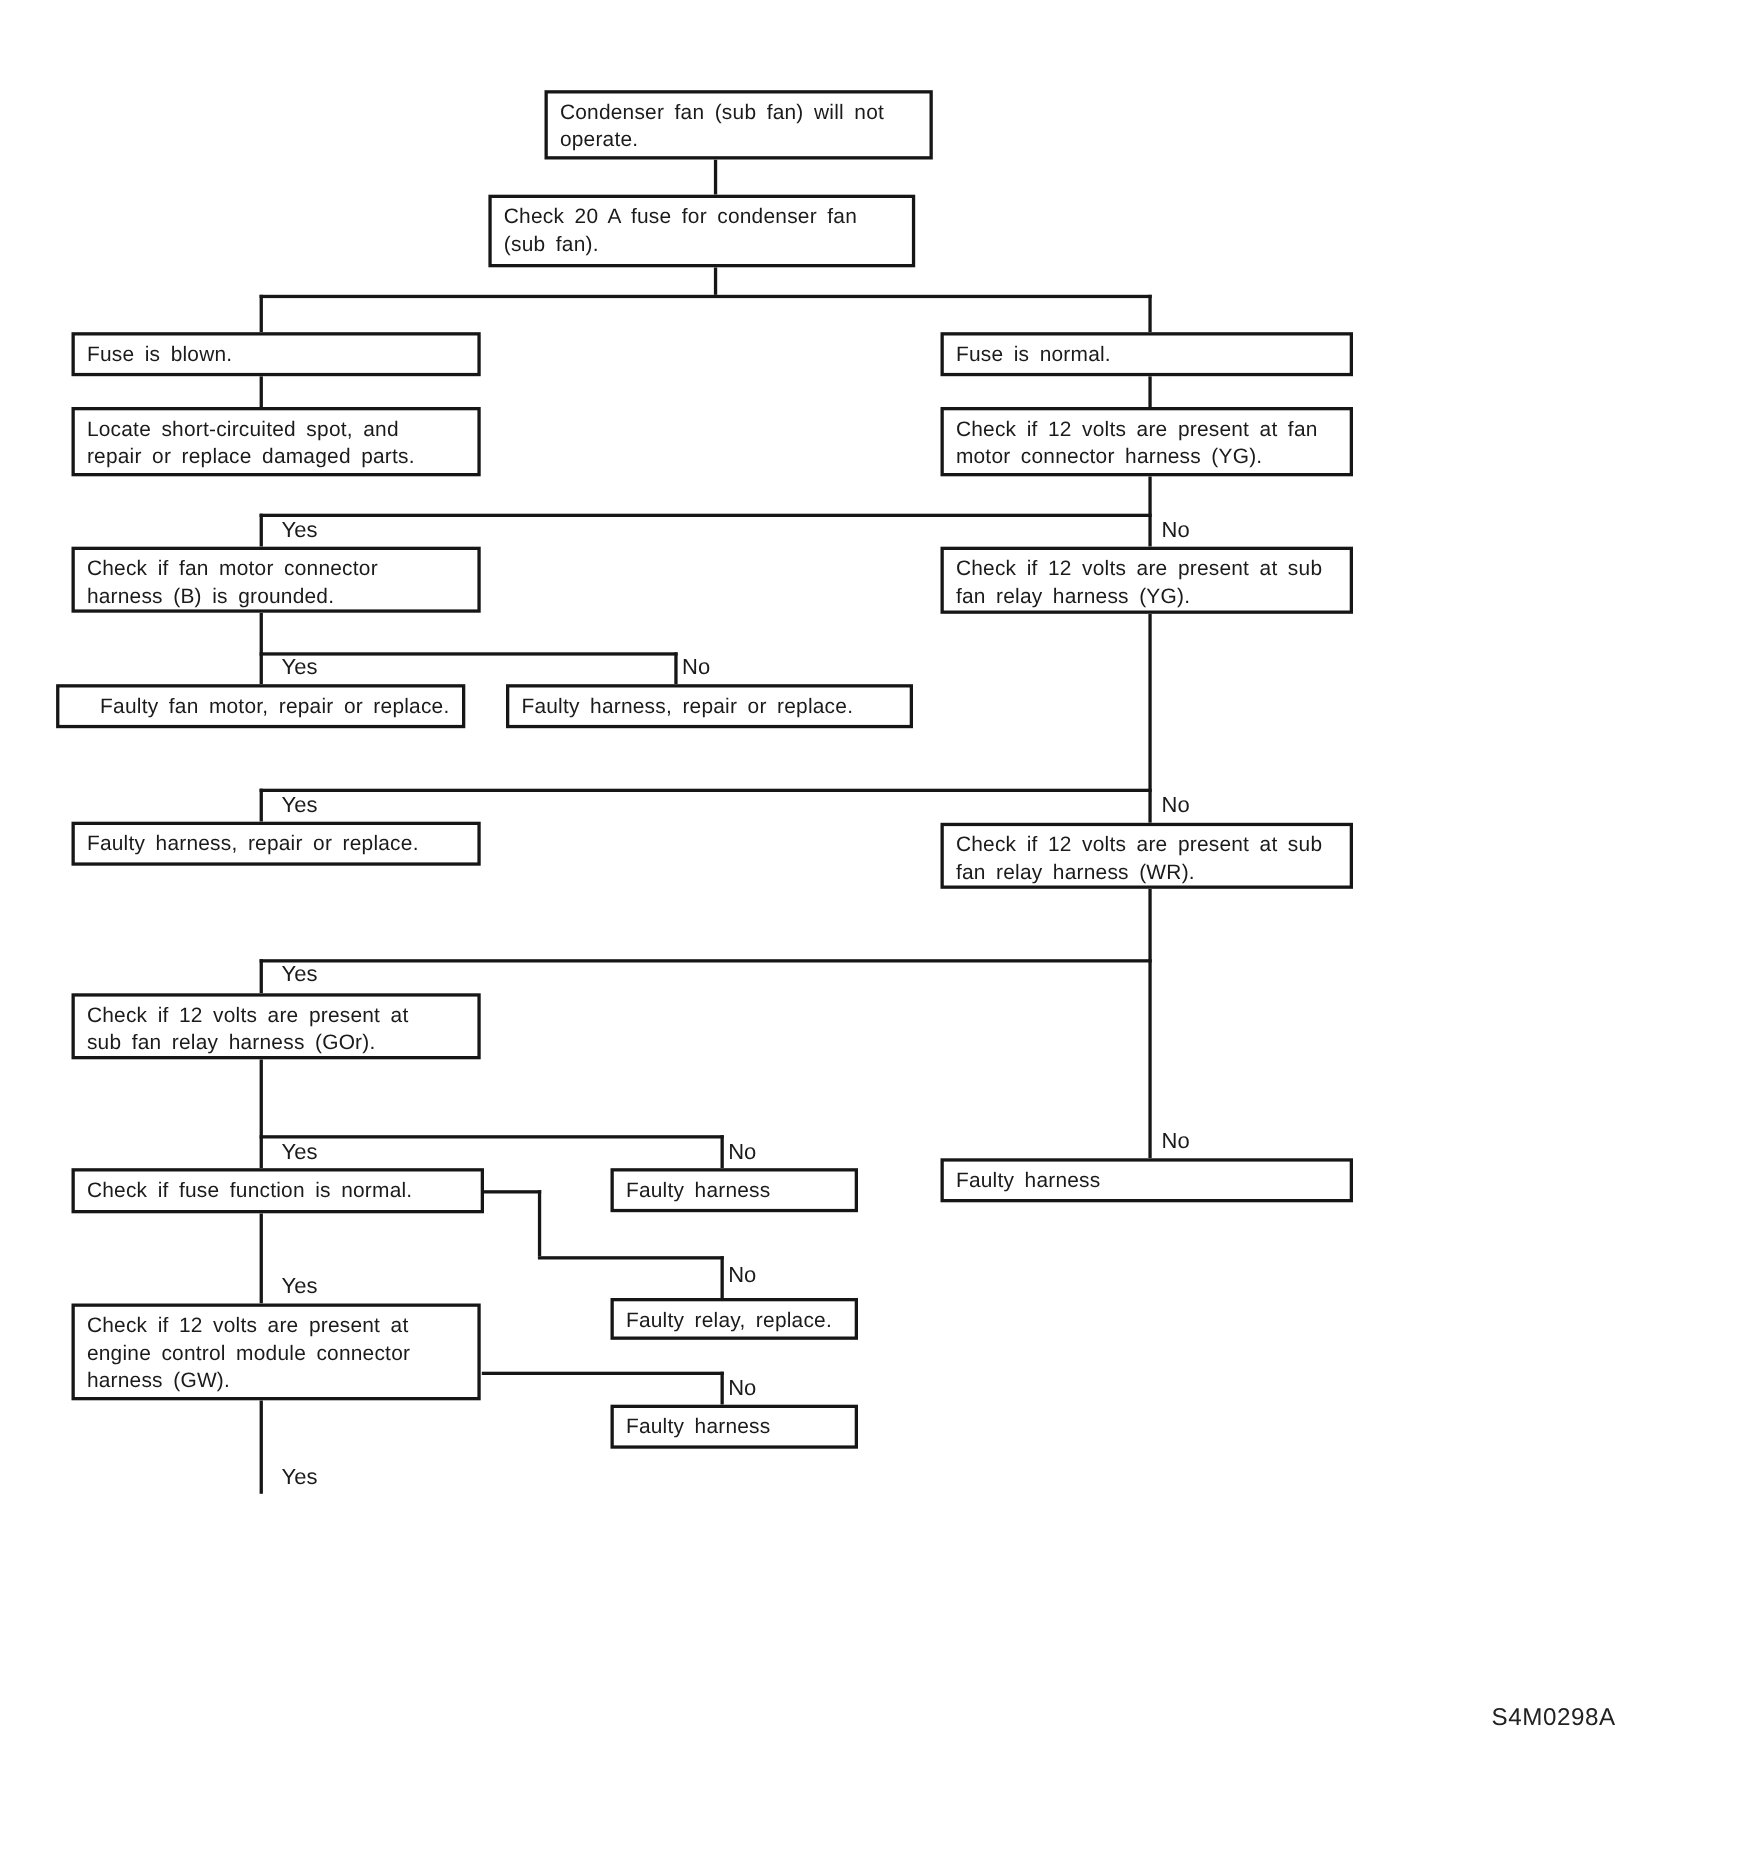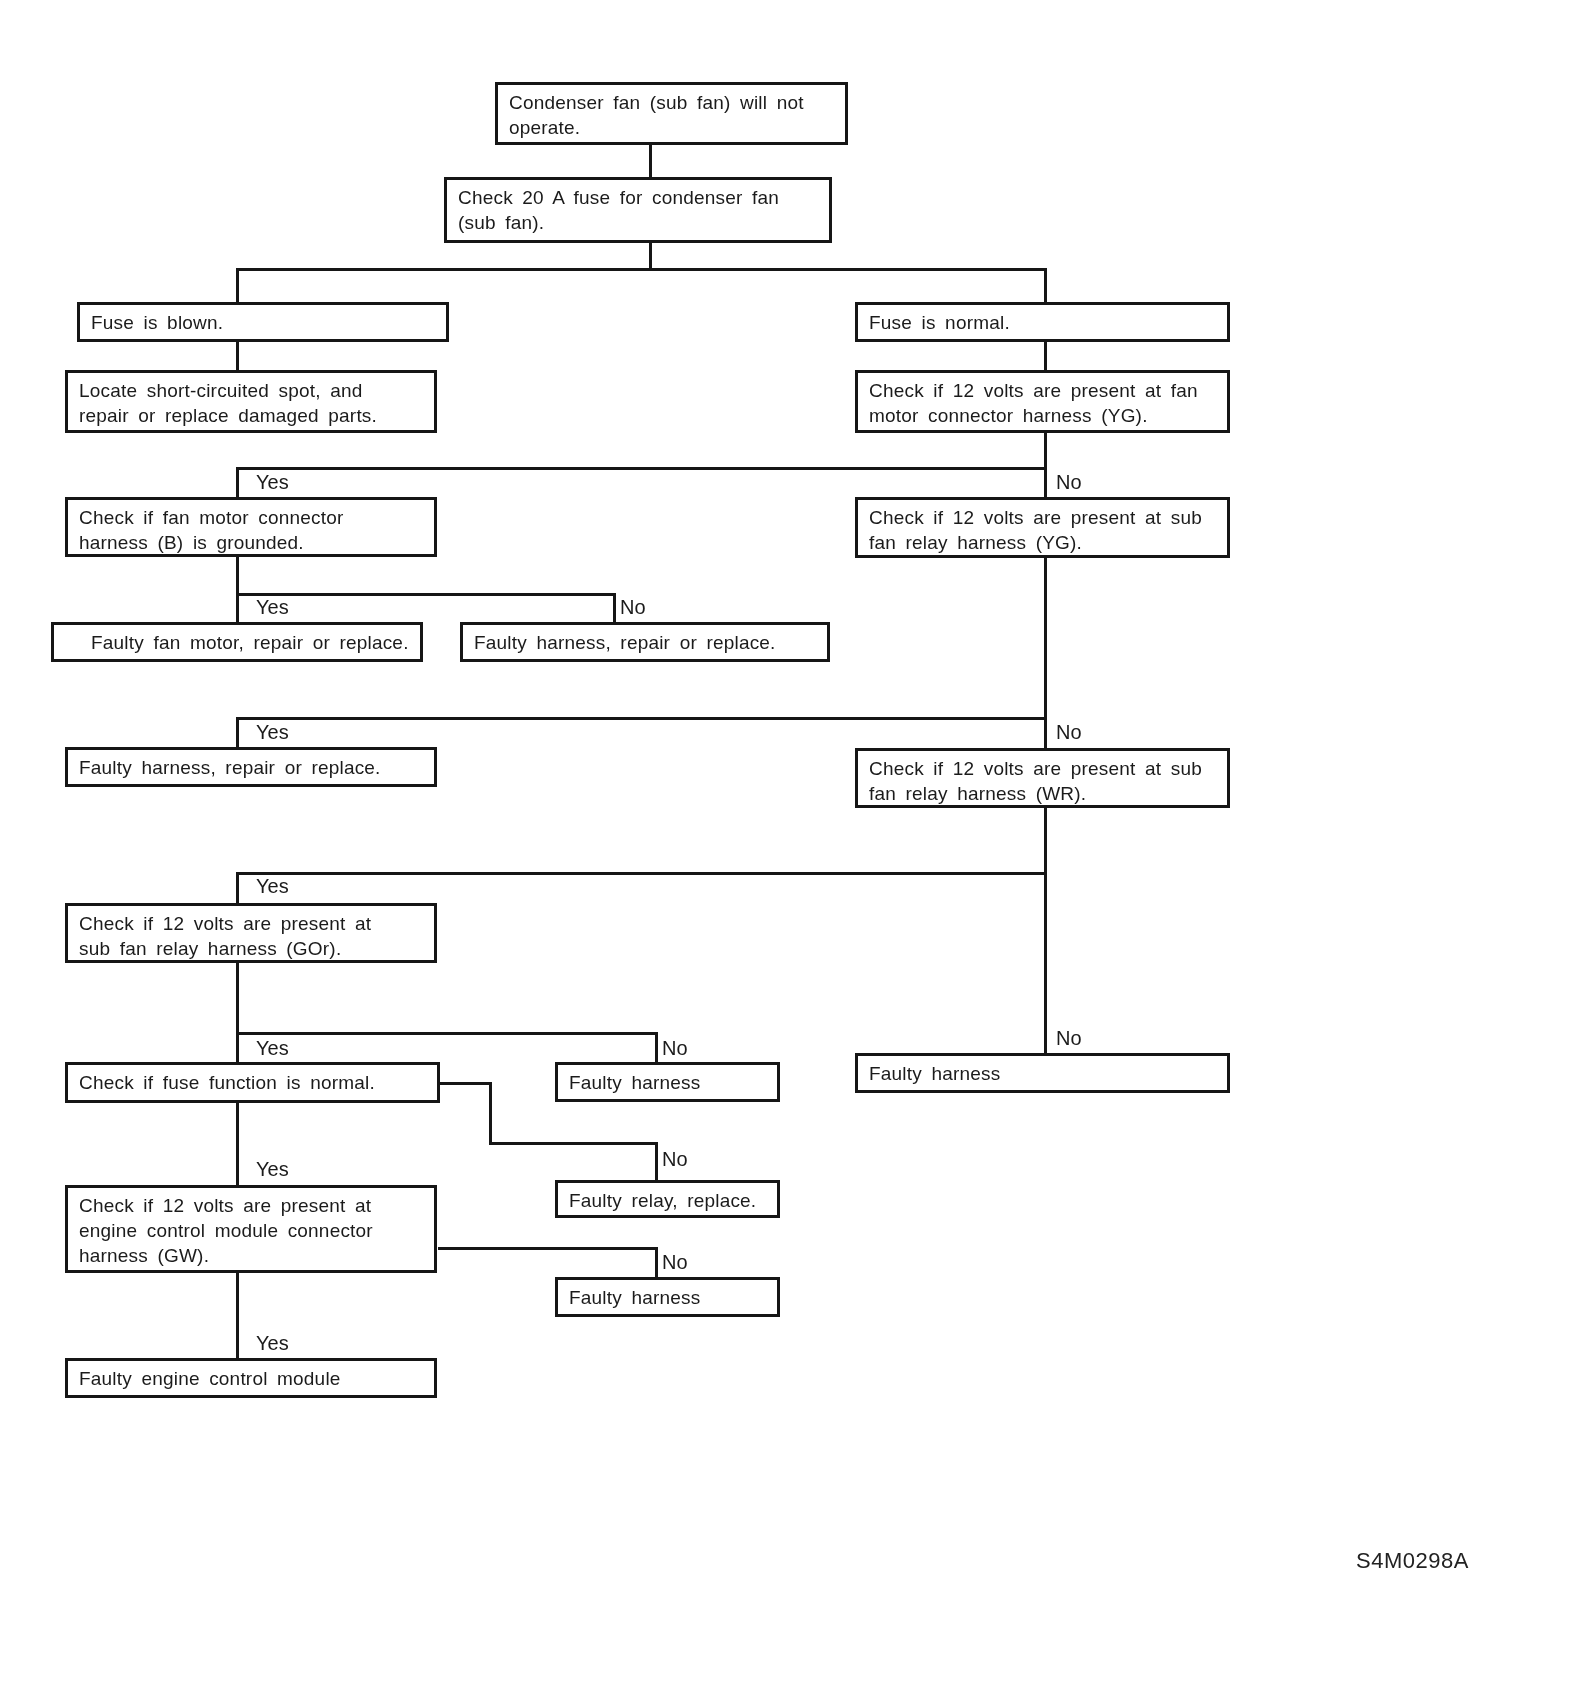--- a/index.html
+++ b/index.html
@@ -78,21 +78,21 @@
 
   <div class="hline" style="left:438px;top:1247px;width:220px;"></div>
   <div class="vline" style="left:655px;top:1247px;height:30px;"></div>
   <div class="vline" style="left:236px;top:1273px;height:85px;"></div>
 
   <div class="node" style="left:495px;top:82px;width:353px;height:63px;">Condenser fan (sub fan) will not
 operate.</div>
   <div class="node" style="left:444px;top:177px;width:388px;height:66px;">Check 20 A fuse for condenser fan
 (sub fan).</div>
 
-  <div class="node" style="left:65px;top:302px;width:372px;height:40px;margin-left:12px;">Fuse is blown.</div>
+  <div class="node" style="left:65px;top:302px;width:372px;height:40px;">Fuse is blown.</div>
   <div class="node" style="left:855px;top:302px;width:375px;height:40px;">Fuse is normal.</div>
 
   <div class="node" style="left:65px;top:370px;width:372px;height:63px;">Locate short-circuited spot, and
 repair or replace damaged parts.</div>
   <div class="node" style="left:855px;top:370px;width:375px;height:63px;">Check if 12 volts are present at fan
 motor connector harness (YG).</div>
 
   <div class="node" style="left:65px;top:497px;width:372px;height:60px;">Check if fan motor connector
 harness (B) is grounded.</div>
   <div class="node" style="left:855px;top:497px;width:375px;height:61px;">Check if 12 volts are present at sub
@@ -112,21 +112,20 @@
   <div class="node" style="left:65px;top:1062px;width:375px;height:41px;">Check if fuse function is normal.</div>
   <div class="node" style="left:555px;top:1062px;width:225px;height:40px;">Faulty harness</div>
 
   <div class="node" style="left:555px;top:1180px;width:225px;height:38px;">Faulty relay, replace.</div>
   <div class="node" style="left:65px;top:1185px;width:372px;height:88px;">Check if 12 volts are present at
 engine control module connector
 harness (GW).</div>
 
   <div class="node" style="left:555px;top:1277px;width:225px;height:40px;">Faulty harness</div>
 
-  <div class="node" style="left:65px;top:1358px;width:372px;height:40px;">Faulty engine control module</div>
 
   <div class="blabel" style="left:256px;top:471px;">Yes</div>
   <div class="blabel" style="left:1056px;top:471px;">No</div>
 
   <div class="blabel" style="left:256px;top:596px;">Yes</div>
   <div class="blabel" style="left:620px;top:596px;">No</div>
 
   <div class="blabel" style="left:256px;top:721px;">Yes</div>
   <div class="blabel" style="left:1056px;top:721px;">No</div>
 

